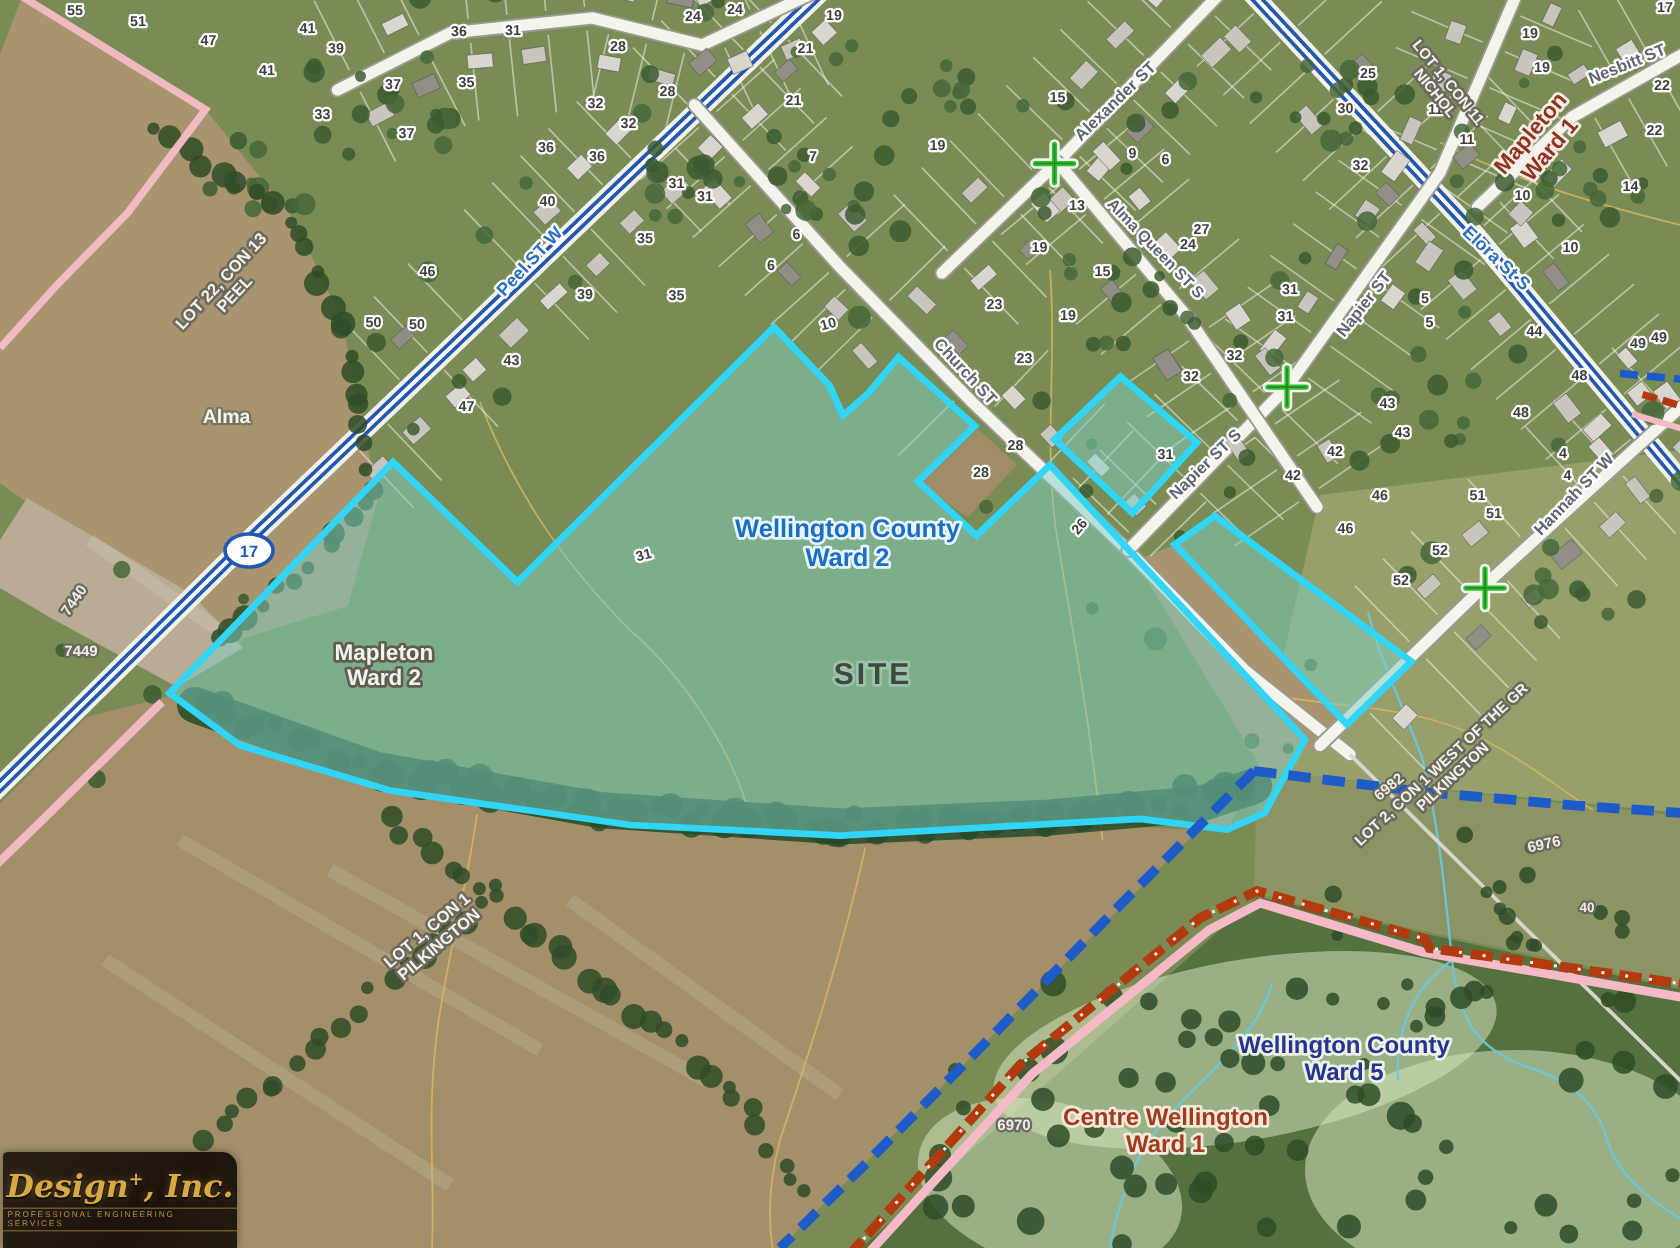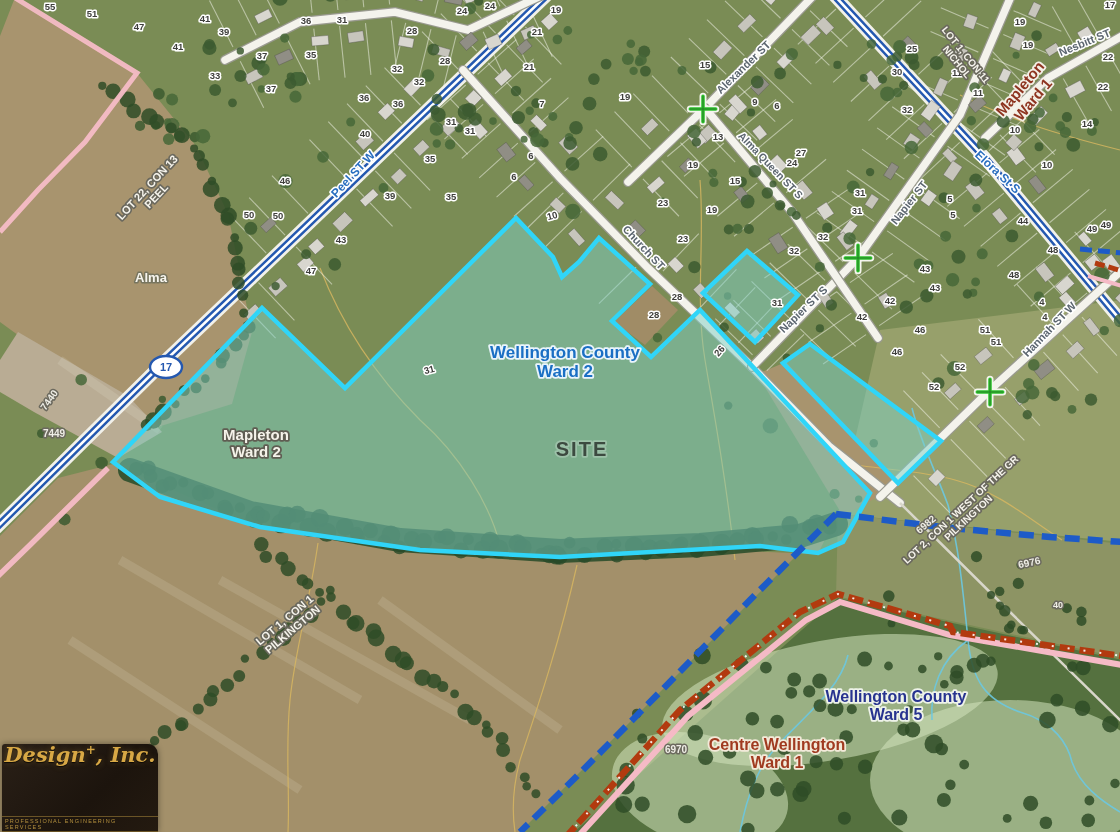--- a/index.html
+++ b/index.html
@@ -1,22 +1,22 @@
 <!DOCTYPE html>
 <html><head>
 <meta charset="utf-8">
 <style>
   html,body{margin:0;padding:0;background:#222;}
   #stage{position:relative;width:1120px;height:832px;overflow:hidden;
          font-family:"Liberation Sans",sans-serif;background:#7a8c55;}
   #map{position:absolute;left:0;top:0;}
-  #logo{position:absolute;left:2px;bottom:0;width:156px;height:88px;
+  #logo{position:absolute;left:2px;bottom:0;width:156px;height:64px;
         background:linear-gradient(135deg,#2a2017 0%,#1c140d 60%,#241a10 100%);
         border-radius:3px 10px 0 0;display:flex;flex-direction:column;
-        align-items:center;justify-content:space-between;box-shadow:0 0 6px rgba(0,0,0,.4);}
+        align-items:center;justify-content:center;box-shadow:0 0 6px rgba(0,0,0,.4);}
   #logo .name{font-family:"DejaVu Serif",serif;font-style:italic;font-weight:bold;
         font-size:21px;color:#d8a845;line-height:1;
         text-shadow:0 1px 1px rgba(0,0,0,.8),0 0 6px rgba(216,168,69,.35);}
   #logo .name sup{font-size:12px;}
   #logo .sub{font-size:5.5px;letter-spacing:1.2px;color:#b5913e;margin-top:4px;
         border-top:1px solid rgba(181,145,62,.5);border-bottom:1px solid rgba(181,145,62,.5);
         padding:1px 3px;}
   text{font-family:"Liberation Sans",sans-serif;}
 </style>
 </head>

